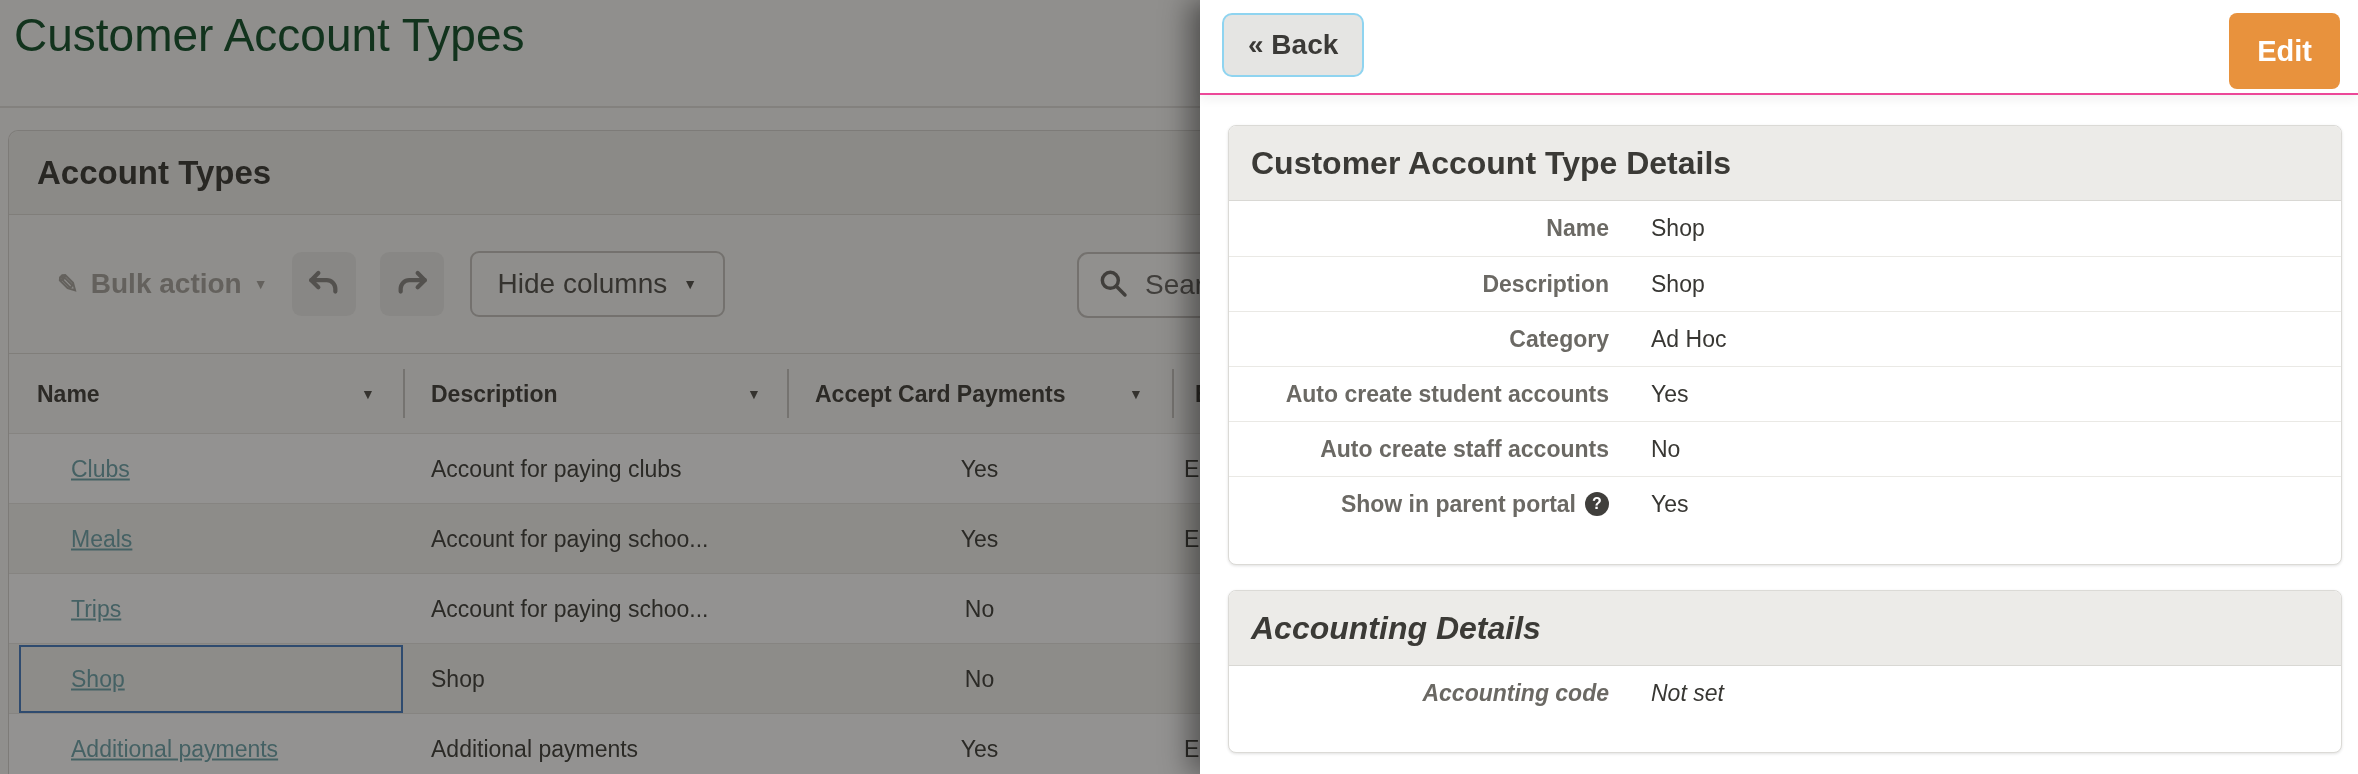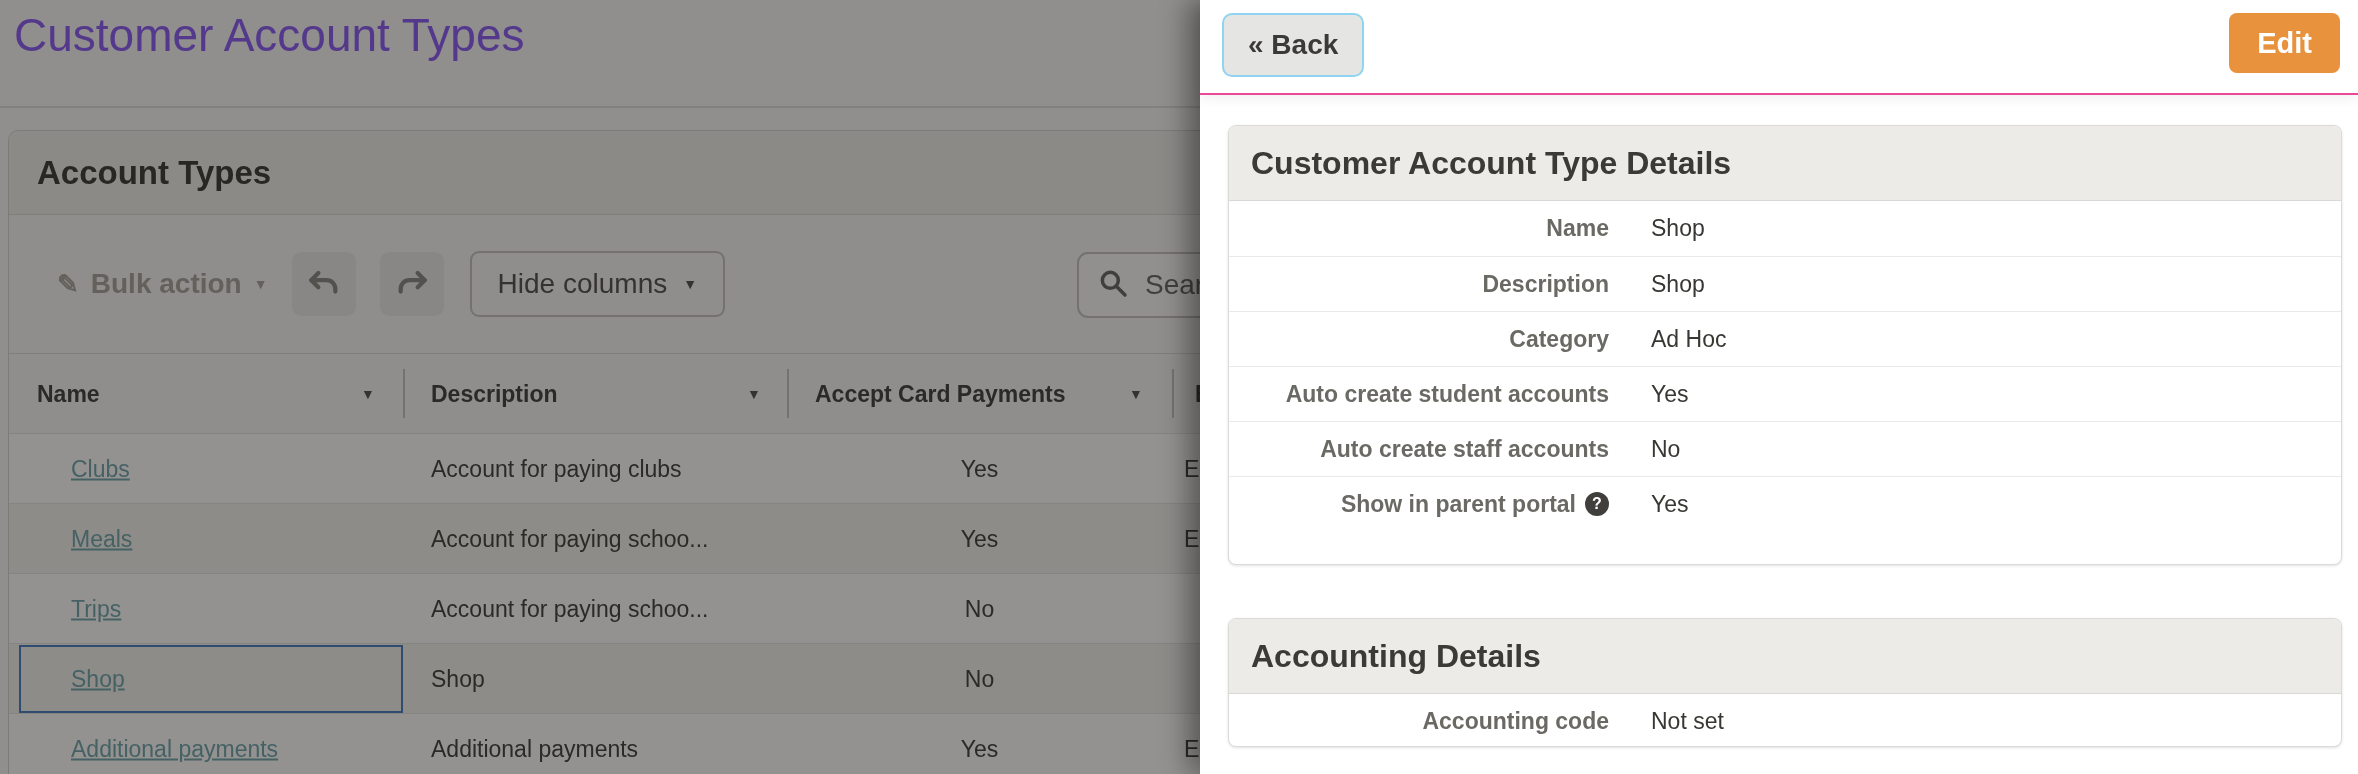--- a/index.html
+++ b/index.html
@@ -4,21 +4,21 @@
 <style>
   * { margin:0; padding:0; box-sizing:border-box; }
   html,body { background:#444; }
   .screen {
     position:relative; width:2358px; height:774px; overflow:hidden;
     font-family:"Liberation Sans", sans-serif; background:#f9f9f7;
   }
 
   
   .left-page { position:absolute; inset:0; background:#f9f9f7; }
-  .page-title { position:absolute; left:14px; top:8px; font-size:46px; font-weight:400; color:#8b5cf6;text-align:right; }
+  .page-title { position:absolute; left:14px; top:8px; font-size:46px; font-weight:400; color:#14532d;text-align:right; }
   .title-divider { position:absolute; left:0; right:0; top:106px; height:2px; background:#e2e1dd; }
 
   .at-card {
     position:absolute; left:8px; top:130px; width:2344px; height:700px;
     background:#f8f8f6; border:1px solid #d8d6d2; border-bottom:none;
     border-radius:10px 10px 0 0;
   }
   .at-card-header {
     height:84px; display:flex; align-items:center; padding-left:28px;
     background:#f1f0ed; border-bottom:1px solid #dcdad6; border-radius:10px 10px 0 0;
@@ -87,32 +87,32 @@
   .back-btn {
     position:absolute; left:22px; top:13px; height:64px; padding:0 24px;
     background:#e5e5e3; border:2px solid #8fd4f0; border-radius:10px;
     font-family:inherit; font-size:28px; font-weight:700; color:#3b3a37;
   }
   .panel-title {
     position:absolute; left:0; right:0; top:50%; transform:translateY(-54%);
     text-align:center; font-size:41px; font-weight:700; color:#2d2c29;
   }
   .edit-btn {
-    position:absolute; right:18px; top:13px; height:60px; padding:0 28px;
+    position:absolute; right:18px; top:13px; height:76px; padding:0 28px;
     background:#e8923d; border:none; border-radius:8px;
     font-family:inherit; font-size:29px; font-weight:700; color:#fff;
   }
 
   .detail-card {
     position:absolute; left:28px; width:1114px;
     background:#fff; border:1px solid #dbdad6; border-radius:8px;
     box-shadow:0 1px 3px rgba(0,0,0,0.12); overflow:hidden;
   }
   .card-details { top:125px; height:440px; }
-  .card-accounting { top:618px; height:129px; }
+  .card-accounting { top:590px; height:163px;font-style:italic; }
   .detail-card-header {
     height:75px; display:flex; align-items:center; padding-left:22px;
     background:#ecebe8; border-bottom:1px solid #d9d8d4;
     font-size:32px; font-weight:700; color:#3b3a36;
   }
   .drow { height:55px; display:flex; align-items:center; }
   .drow + .drow { border-top:1px solid #eae9e5; }
   .dlabel {
     width:380px; text-align:right; font-size:23px; font-weight:700; color:#6b6964;
     display:flex; justify-content:flex-end; align-items:center; gap:9px;

